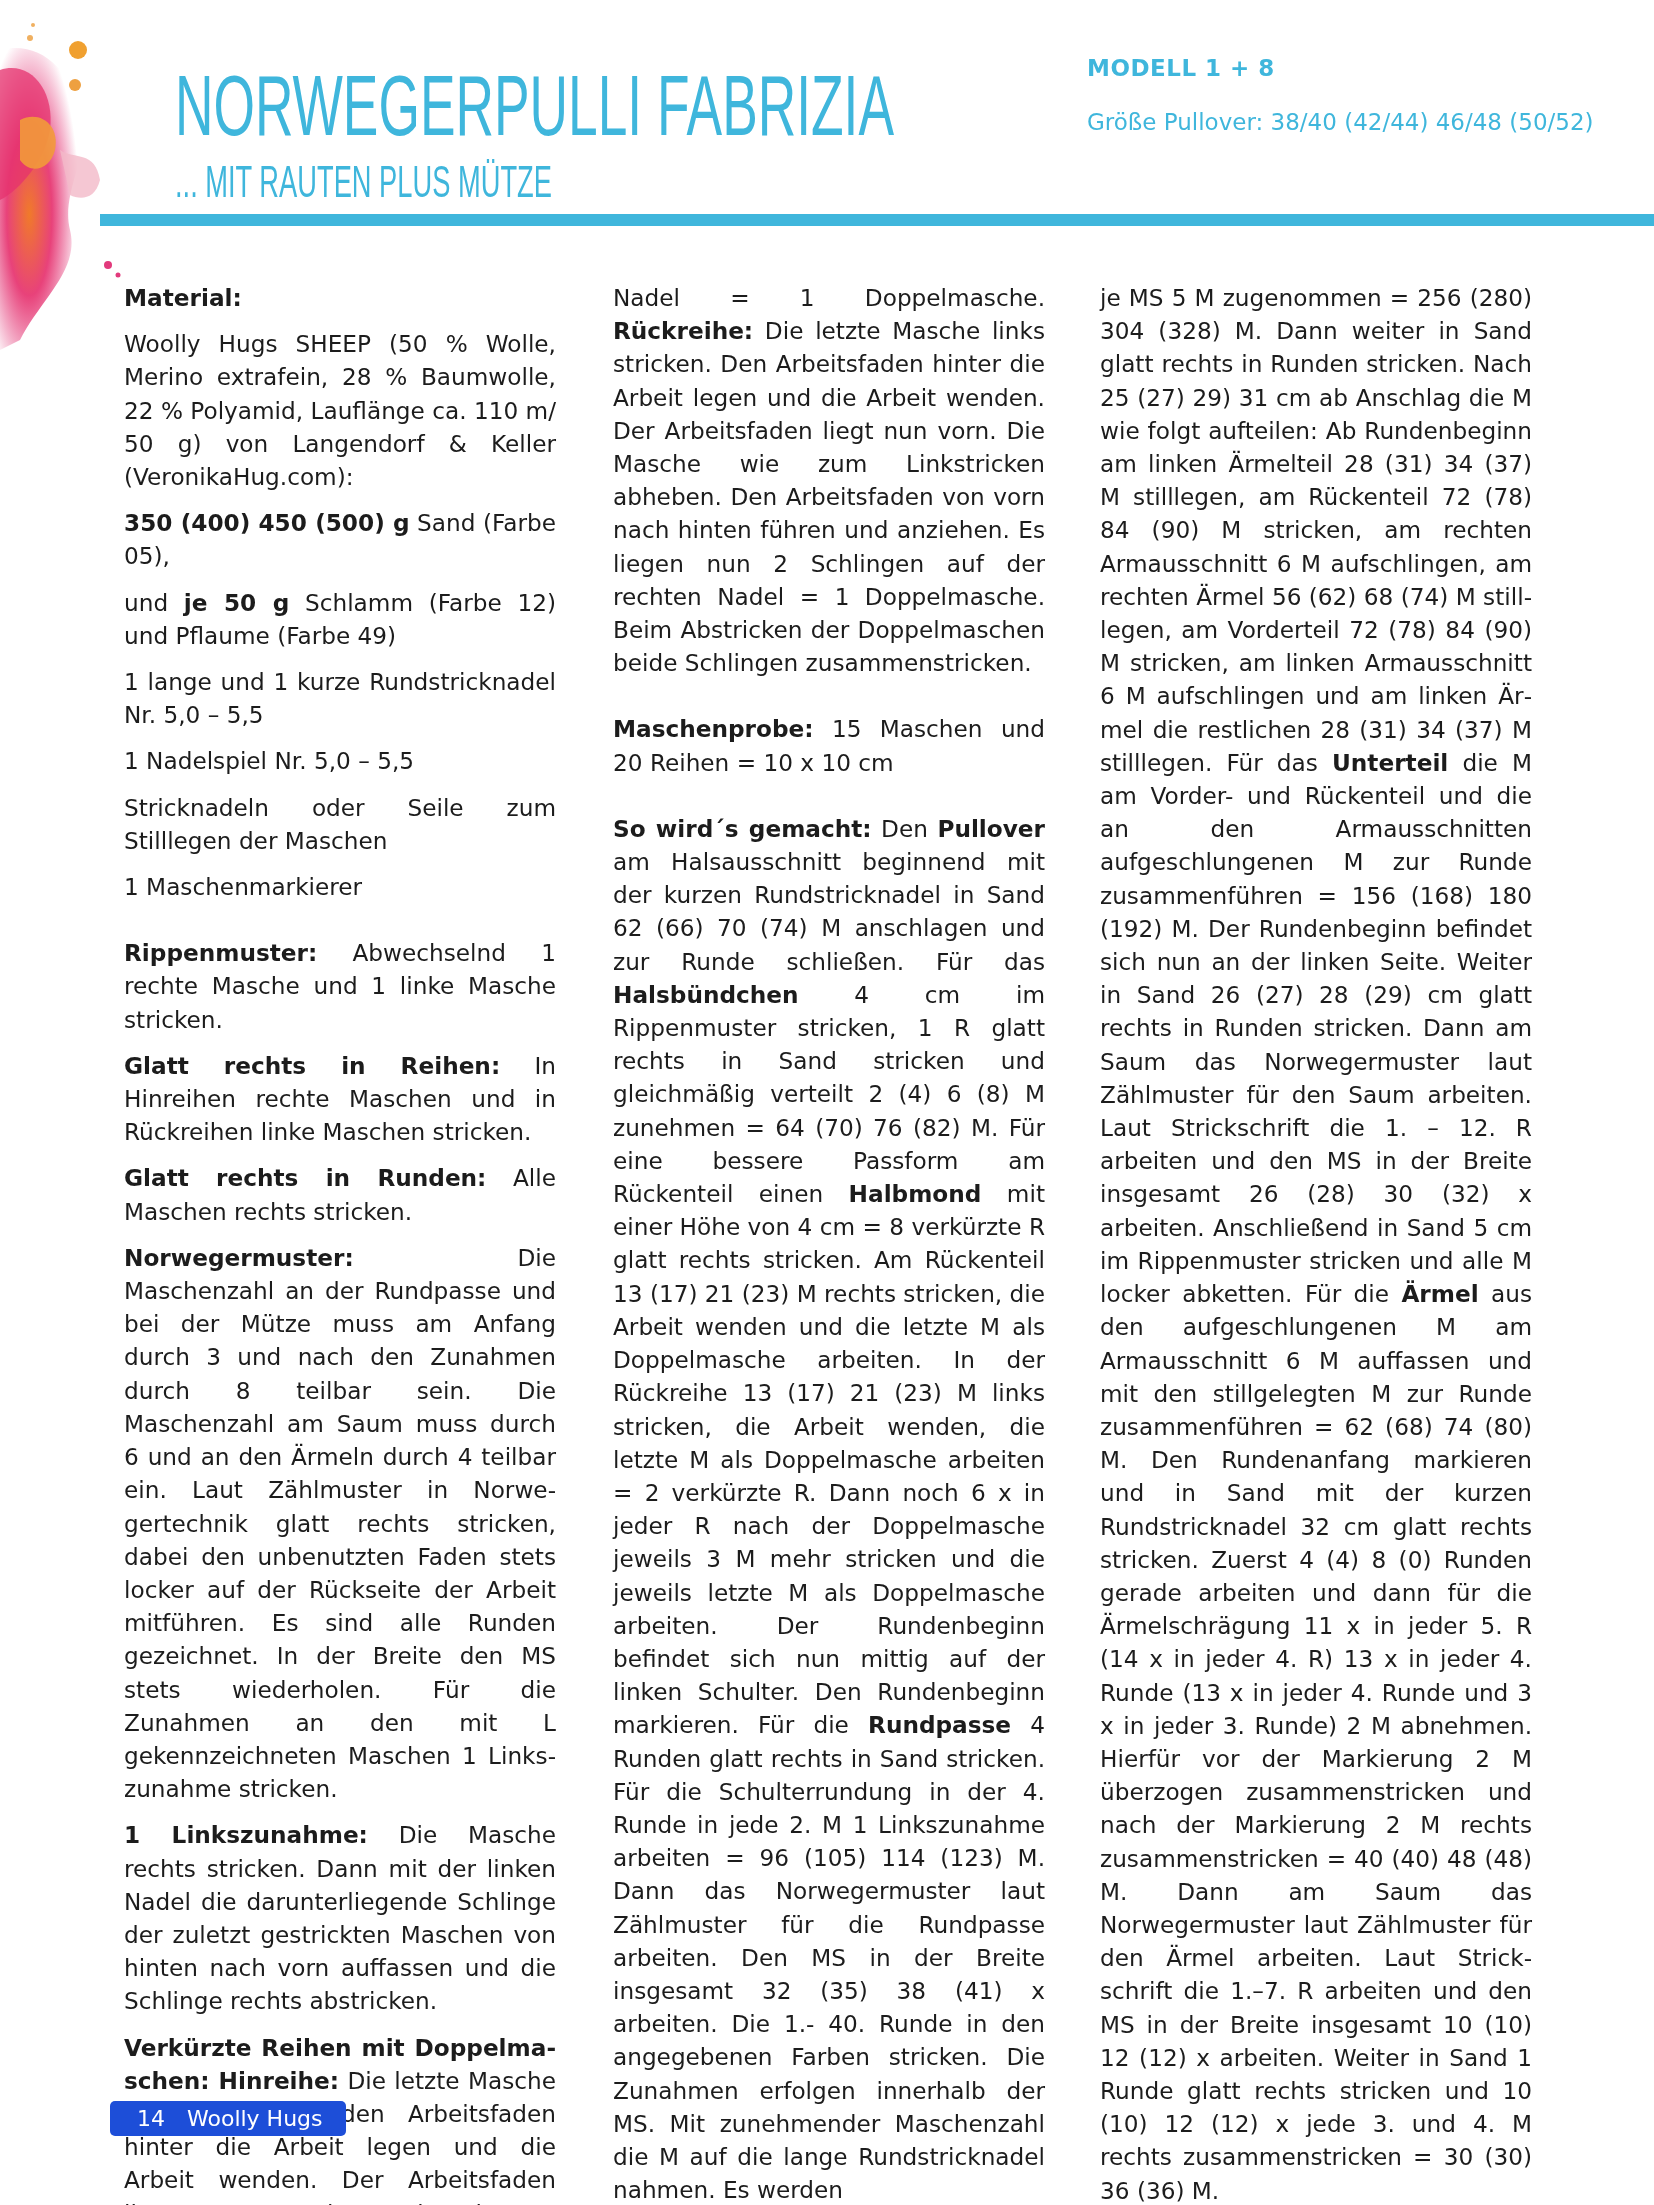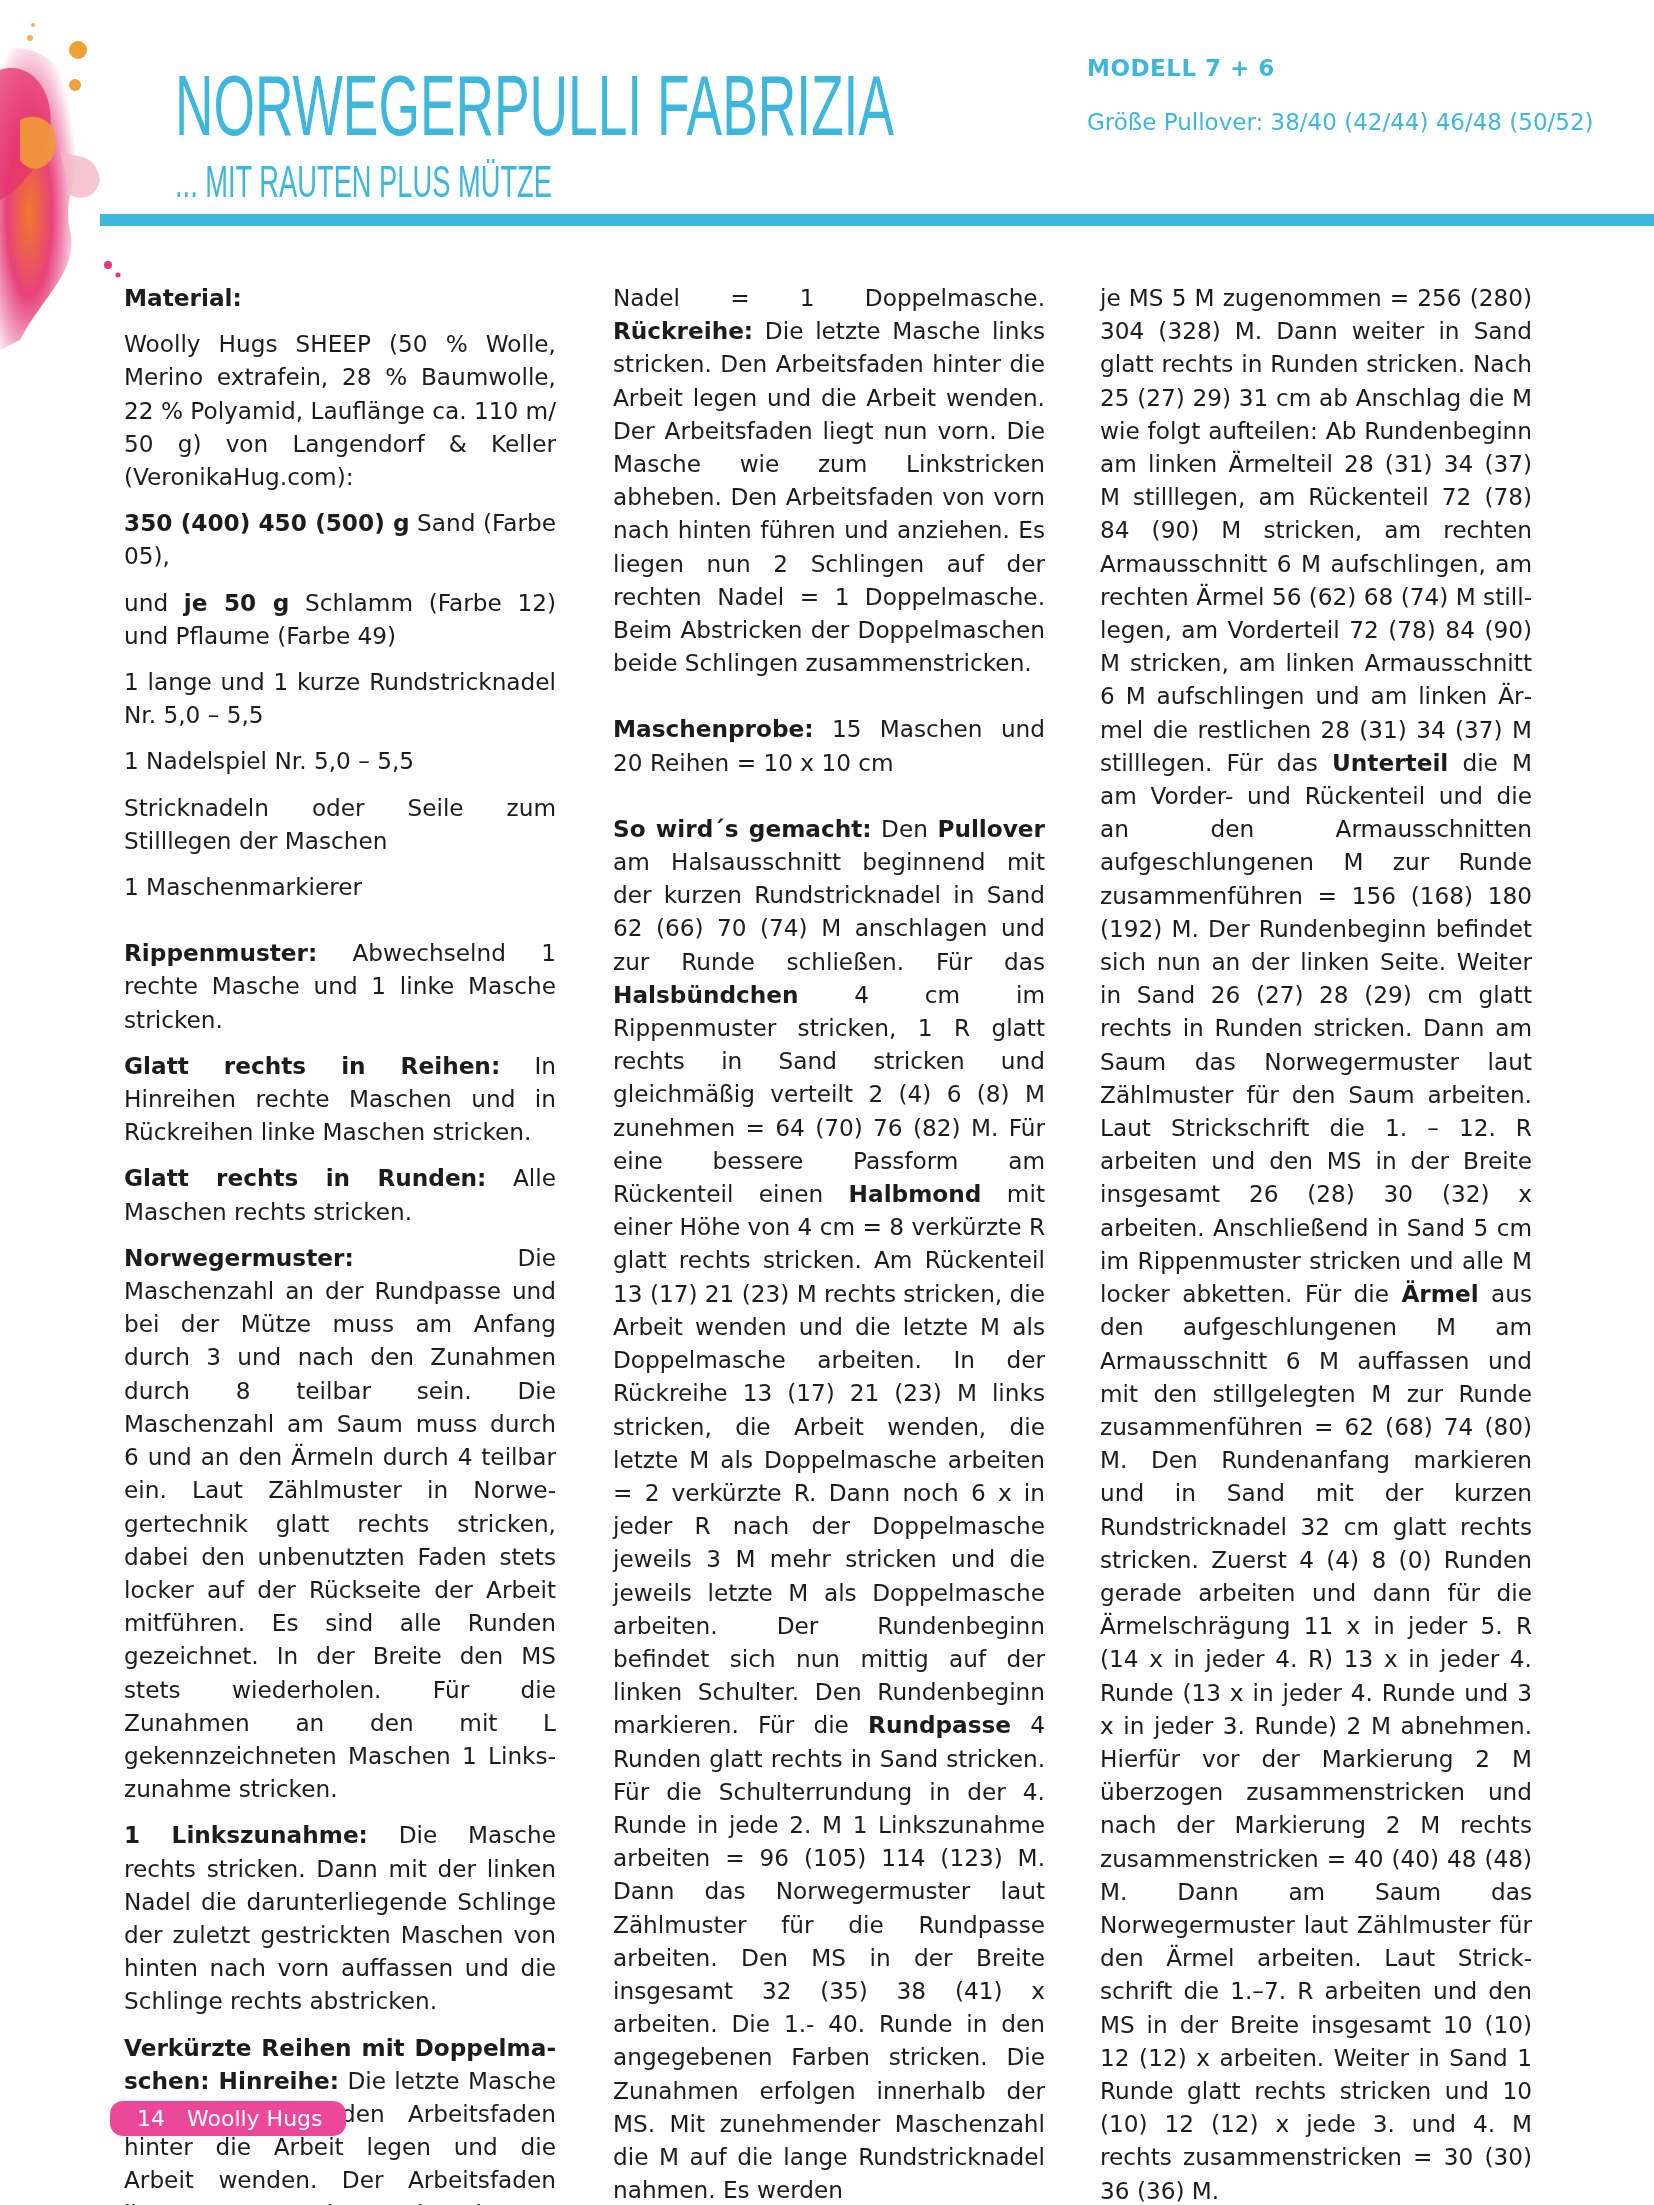--- a/index.html
+++ b/index.html
@@ -11,21 +11,21 @@
   .meta .model { font-weight: bold; margin-bottom: 22px; letter-spacing: 0.5px; }
   .meta b { font-weight: normal; }
   .bar { position: absolute; left: 100px; right: 0; top: 214px; height: 12px; background: #3fb6dc; }
   .col { position: absolute; top: 268px; width: 458px; font-size: 23.2px; line-height: 33.2px; text-align: justify; hyphens: manual; }
   .col p { margin: 13px; }
   .col p.gap { margin-top: 33px; }
   .c1 { left: 111px; }
   .c2 { left: 600px; top: 268px; }
   .c3 { left: 1087px; top: 268px; }
   .col b { font-weight: bold; }
-  .footer { position: absolute; left: 110px; top: 2101px; width: 236px; height: 35px; background: #ec4899; border-radius: 13px; color: #ffffff; font-size: 22px; line-height: 35px; }
+  .footer { position: absolute; left: 110px; top: 2101px; width: 236px; height: 35px; background: #1d4ed8; border-radius: 5px; color: #ffffff; font-size: 22px; line-height: 35px; }
   .footer .num { margin-left: 27px; margin-right: 22px; }
 </style>
 </head>
 <body>
 
 <svg class="splash" viewBox="0 0 190 360">
   <defs>
     <radialGradient id="g1" cx="35%" cy="55%" r="60%">
       <stop offset="0%" stop-color="#f07a2a"></stop>
       <stop offset="45%" stop-color="#e8427a"></stop>
@@ -41,21 +41,21 @@
   <circle cx="33" cy="25" r="2" fill="#f0b060"></circle>
   <circle cx="108" cy="265" r="4" fill="#e23a7c"></circle>
   <circle cx="118" cy="275" r="2.5" fill="#e23a7c"></circle>
   <path d="M60,150 C75,160 95,150 100,180 C95,200 80,200 70,195 Z" fill="#f3b9c8" opacity="0.8"></path>
 </svg>
 
 <div class="title">NORWEGERPULLI FABRIZIA</div>
 <div class="subtitle">... MIT RAUTEN PLUS MÜTZE</div>
 
 <div class="meta">
-  <div class="model">MODELL 7 + 6</div>
+  <div class="model">MODELL 1 + 8</div>
   <div><b>Größe Pullover:</b><span> 38/40 (42/44) 46/48 (50/52)</span></div>
 </div>
 
 <div class="bar"></div>
 
 <div class="col c1">
   <p><b>Material:</b></p>
   <p>Woolly Hugs SHEEP (50 % Wolle, Merino extrafein, 28 % Baumwolle, 22 % Polyamid, Lauflänge ca. 110 m/ 50 g) von Langendorf &amp; Keller (VeronikaHug.com):</p>
   <p><b>350 (400) 450 (500) g</b><span> Sand (Farbe 05),</span></p>
   <p><span>und </span><b>je 50 g</b><span> Schlamm (Farbe 12) und Pflaume (Farbe 49)</span></p>

